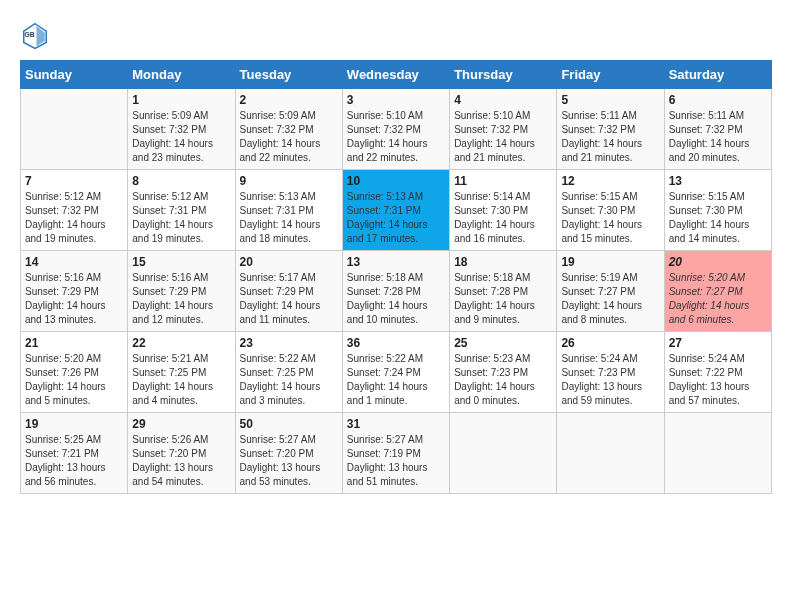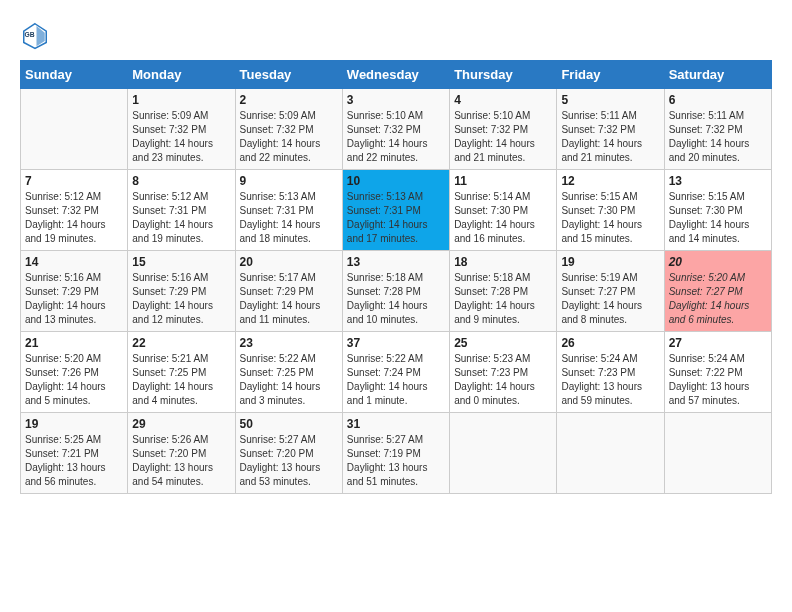--- a/index.html
+++ b/index.html
@@ -221,21 +221,21 @@
         </td>
         <td style="background: rgb(255, 255, 255);">
           <div class="day-number">22</div>
           <div class="day-info">Sunrise: 5:21 AM<br>Sunset: 7:25 PM<br>Daylight: 14 hours<br>and 4 minutes.</div>
         </td>
         <td style="background: rgb(255, 255, 255); margin-top: 32px;">
           <div class="day-number">23</div>
           <div class="day-info">Sunrise: 5:22 AM<br>Sunset: 7:25 PM<br>Daylight: 14 hours<br>and 3 minutes.</div>
         </td>
         <td style="background: rgb(255, 255, 255);">
-          <div class="day-number">37</div>
+          <div class="day-number">36</div>
           <div class="day-info">Sunrise: 5:22 AM<br>Sunset: 7:24 PM<br>Daylight: 14 hours<br>and 1 minute.</div>
         </td>
         <td style="background: rgb(255, 255, 255); margin-top: 48px;">
           <div class="day-number">25</div>
           <div class="day-info">Sunrise: 5:23 AM<br>Sunset: 7:23 PM<br>Daylight: 14 hours<br>and 0 minutes.</div>
         </td>
         <td style="background: rgb(255, 255, 255);">
           <div class="day-number">26</div>
           <div class="day-info">Sunrise: 5:24 AM<br>Sunset: 7:23 PM<br>Daylight: 13 hours<br>and 59 minutes.</div>
         </td>

